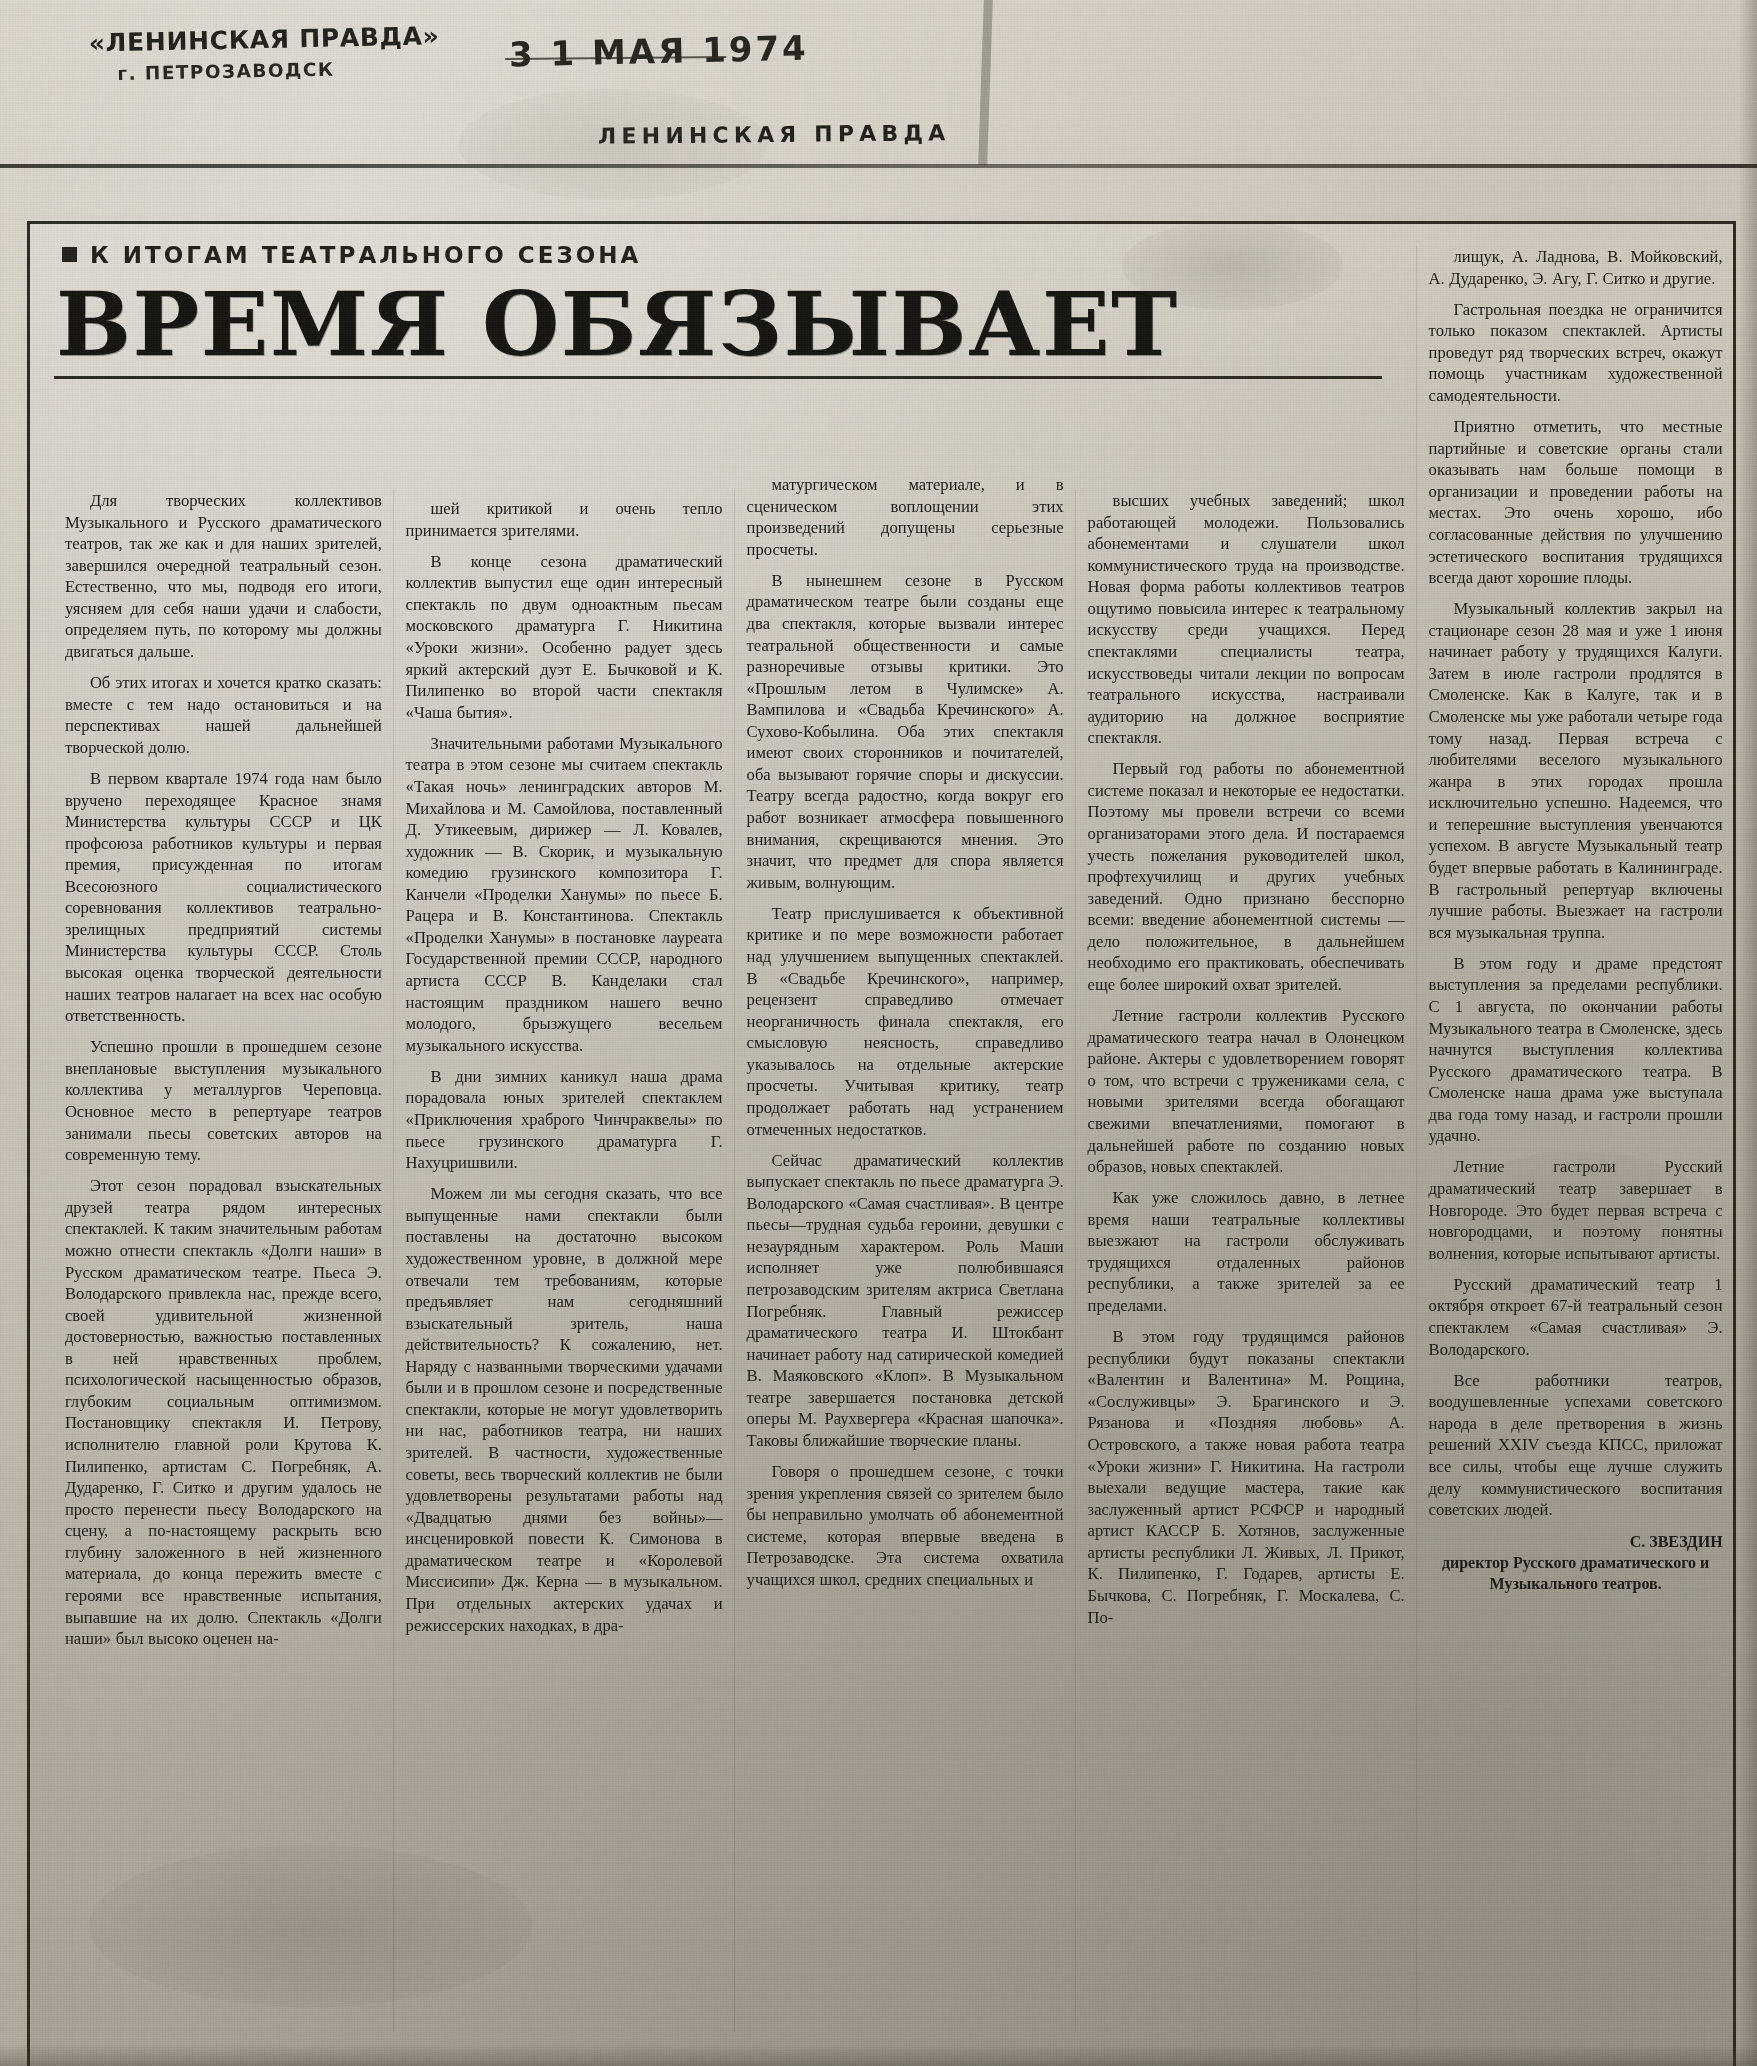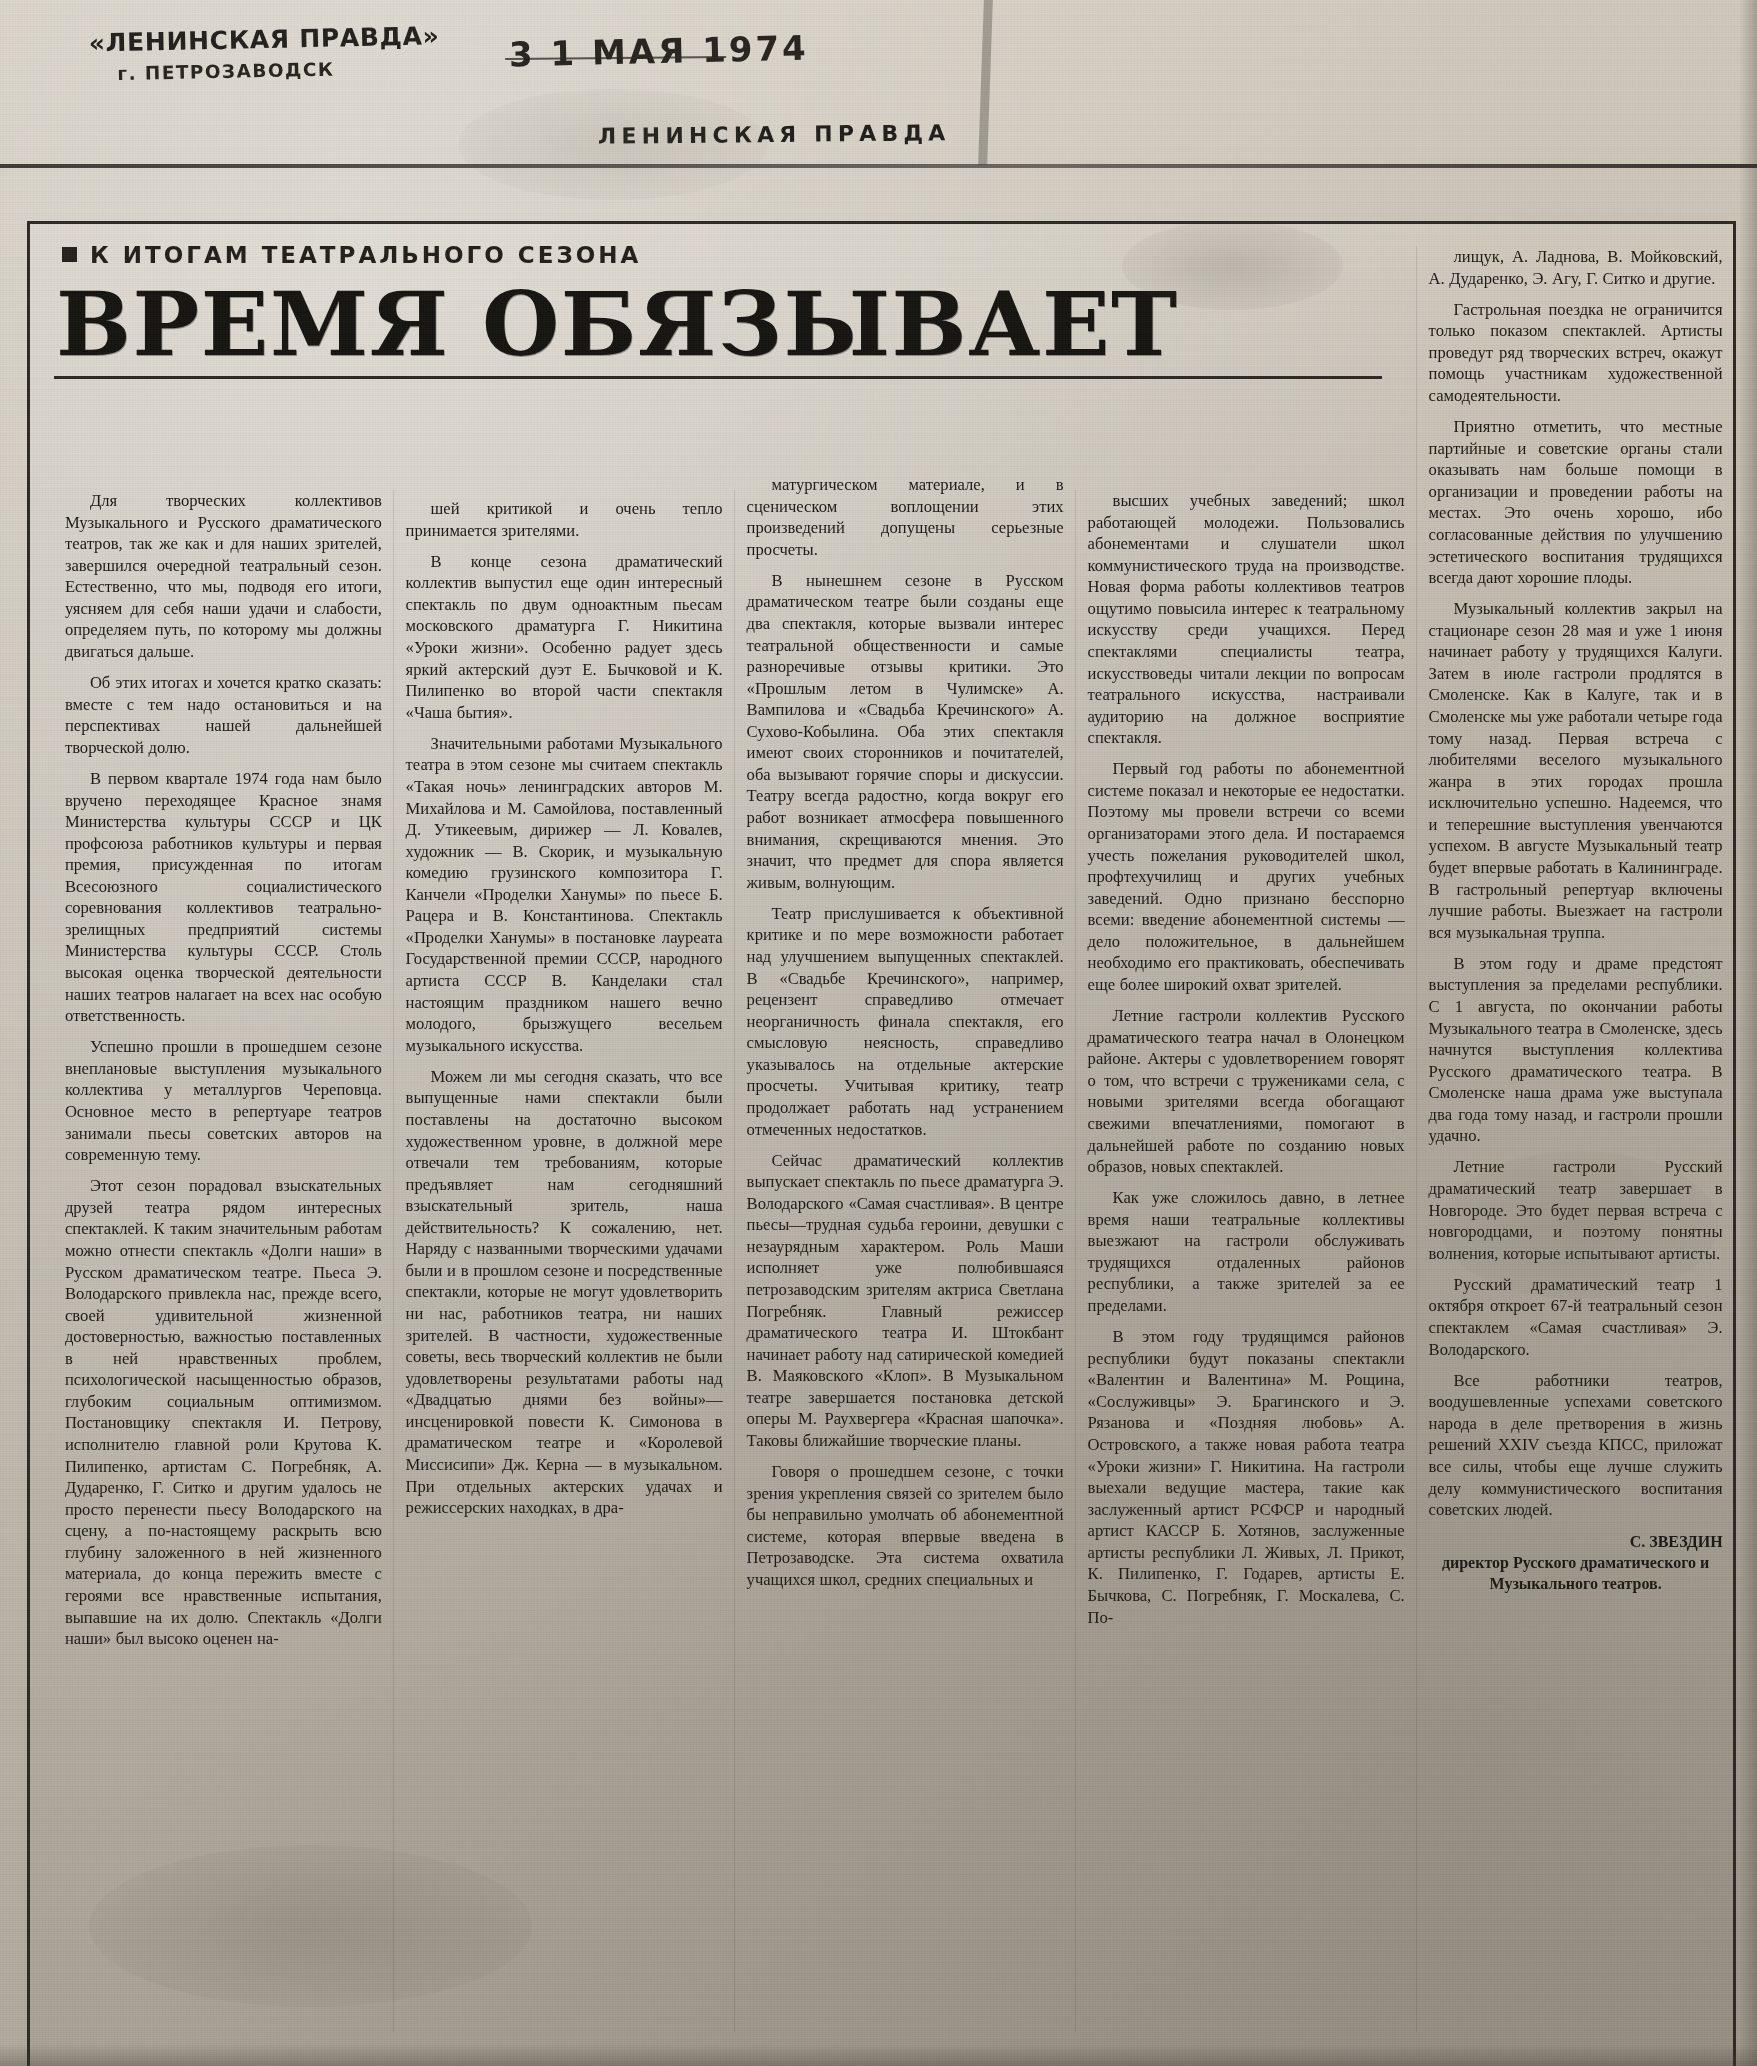--- a/index.html
+++ b/index.html
@@ -287,20 +287,21 @@
         <p>Об этих итогах и хочется кратко сказать: вместе с тем надо остановиться и на перспективах нашей дальнейшей творческой долю.</p>
         <p>В первом квартале 1974 года нам было вручено переходящее Красное знамя Министерства культуры СССР и ЦК профсоюза работников культуры и первая премия, присужденная по итогам Всесоюзного социалистического соревнования коллективов театрально-зрелищных предприятий системы Министерства культуры СССР. Столь высокая оценка творческой деятельности наших театров налагает на всех нас особую ответственность.</p>
         <p>Успешно прошли в прошедшем сезоне внеплановые выступления музыкального коллектива у металлургов Череповца. Основное место в репертуаре театров занимали пьесы советских авторов на современную тему.</p>
         <p>Этот сезон порадовал взыскательных друзей театра рядом интересных спектаклей. К таким значительным работам можно отнести спектакль «Долги наши» в Русском драматическом театре. Пьеса Э. Володарского привлекла нас, прежде всего, своей удивительной жизненной достоверностью, важностью поставленных в ней нравственных проблем, психологической насыщенностью образов, глубоким социальным оптимизмом. Постановщику спектакля И. Петрову, исполнителю главной роли Крутова К. Пилипенко, артистам С. Погребняк, А. Дударенко, Г. Ситко и другим удалось не просто перенести пьесу Володарского на сцену, а по-настоящему раскрыть всю глубину заложенного в ней жизненного материала, до конца пережить вместе с героями все нравственные испытания, выпавшие на их долю. Спектакль «Долги наши» был высоко оценен на-</p>
       </div>
 
       <div class="col c2">
         <p>шей критикой и очень тепло принимается зрителями.</p>
         <p>В конце сезона драматический коллектив выпустил еще один интересный спектакль по двум одноактным пьесам московского драматурга Г. Никитина «Уроки жизни». Особенно радует здесь яркий актерский дуэт Е. Бычковой и К. Пилипенко во второй части спектакля «Чаша бытия».</p>
         <p>Значительными работами Музыкального театра в этом сезоне мы считаем спектакль «Такая ночь» ленинградских авторов М. Михайлова и М. Самойлова, поставленный Д. Утикеевым, дирижер — Л. Ковалев, художник — В. Скорик, и музыкальную комедию грузинского композитора Г. Канчели «Проделки Ханумы» по пьесе Б. Рацера и В. Константинова. Спектакль «Проделки Ханумы» в постановке лауреата Государственной премии СССР, народного артиста СССР В. Канделаки стал настоящим праздником нашего вечно молодого, брызжущего весельем музыкального искусства.</p>
+        <p>В дни зимних каникул наша драма порадовала юных зрителей спектаклем «Приключения храброго Чинчраквелы» по пьесе грузинского драматурга Г. Нахуцришвили.</p>
         <p>Можем ли мы сегодня сказать, что все выпущенные нами спектакли были поставлены на достаточно высоком художественном уровне, в должной мере отвечали тем требованиям, которые предъявляет нам сегодняшний взыскательный зритель, наша действительность? К сожалению, нет. Наряду с названными творческими удачами были и в прошлом сезоне и посредственные спектакли, которые не могут удовлетворить ни нас, работников театра, ни наших зрителей. В частности, художественные советы, весь творческий коллектив не были удовлетворены результатами работы над «Двадцатью днями без войны»—инсценировкой повести К. Симонова в драматическом театре и «Королевой Миссисипи» Дж. Керна — в музыкальном. При отдельных актерских удачах и режиссерских находках, в дра-</p>
       </div>
 
       <div class="col c3">
         <p>матургическом материале, и в сценическом воплощении этих произведений допущены серьезные просчеты.</p>
         <p>В нынешнем сезоне в Русском драматическом театре были созданы еще два спектакля, которые вызвали интерес театральной общественности и самые разноречивые отзывы критики. Это «Прошлым летом в Чулимске» А. Вампилова и «Свадьба Кречинского» А. Сухово-Кобылина. Оба этих спектакля имеют своих сторонников и почитателей, оба вызывают горячие споры и дискуссии. Театру всегда радостно, когда вокруг его работ возникает атмосфера повышенного внимания, скрещиваются мнения. Это значит, что предмет для спора является живым, волнующим.</p>
         <p>Театр прислушивается к объективной критике и по мере возможности работает над улучшением выпущенных спектаклей. В «Свадьбе Кречинского», например, рецензент справедливо отмечает неорганичность финала спектакля, его смысловую неясность, справедливо указывалось на отдельные актерские просчеты. Учитывая критику, театр продолжает работать над устранением отмеченных недостатков.</p>
         <p>Сейчас драматический коллектив выпускает спектакль по пьесе драматурга Э. Володарского «Самая счастливая». В центре пьесы—трудная судьба героини, девушки с незаурядным характером. Роль Маши исполняет уже полюбившаяся петрозаводским зрителям актриса Светлана Погребняк. Главный режиссер драматического театра И. Штокбант начинает работу над сатирической комедией В. Маяковского «Клоп». В Музыкальном театре завершается постановка детской оперы М. Раухвергера «Красная шапочка». Таковы ближайшие творческие планы.</p>
         <p>Говоря о прошедшем сезоне, с точки зрения укрепления связей со зрителем было бы неправильно умолчать об абонементной системе, которая впервые введена в Петрозаводске. Эта система охватила учащихся школ, средних специальных и</p>
       </div>

